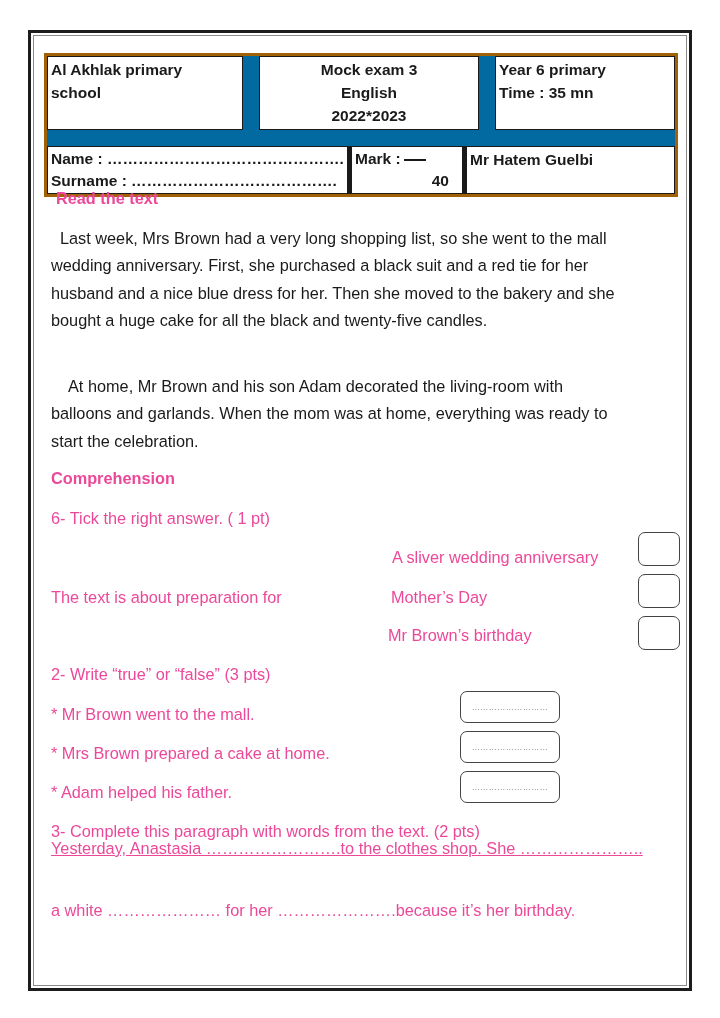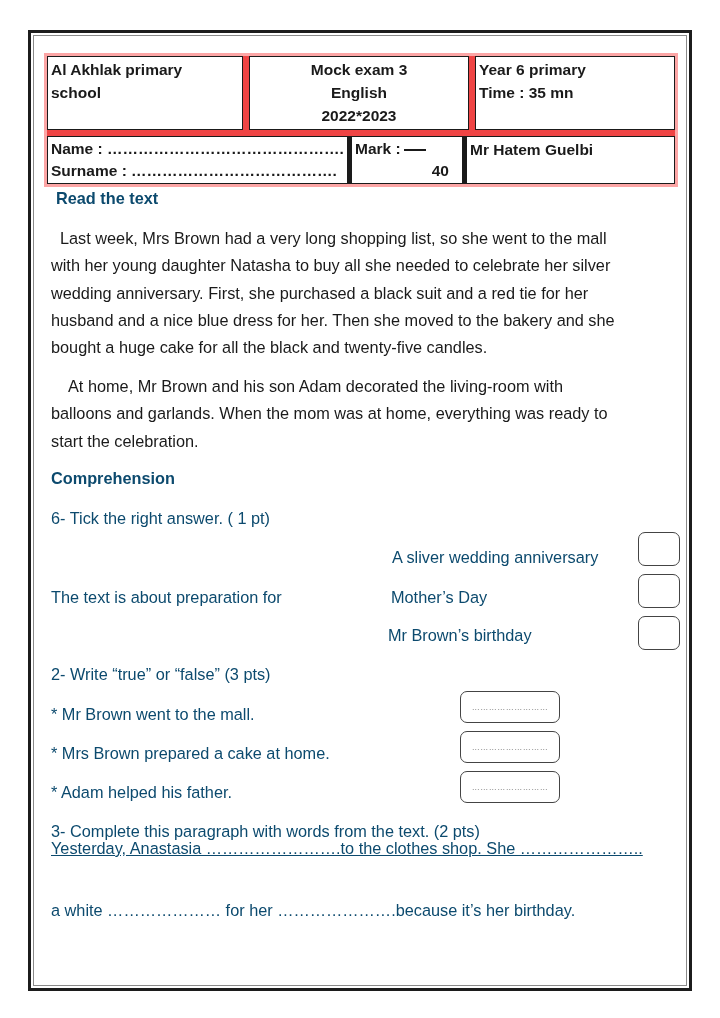--- a/index.html
+++ b/index.html
@@ -8,35 +8,35 @@
     font-family: "Liberation Sans", "DejaVu Sans", sans-serif;
     color: #1a1a1a;
   }
   .frame {
     position: absolute; left: 28px; top: 30px; width: 658px; height: 955px;
     border: 3px solid #1c1c1c;
     box-shadow: inset 0 0 0 2px #ffffff, inset 0 0 0 3px #8a8a8a;
   }
   .hdr {
     position: absolute; left: 44px; top: 53px; width: 628px;
-    border: 3px solid #fca5a5; background: #ef4444;
+    border: 3px solid #a16207; background: #0369a1;
     display: grid; grid-template-columns: 196px 220px 1fr; grid-template-rows: 74px 48px;
-    gap: 6px;
+    gap: 16px;
   }
   .hdr .cell {
     background: #fff; font-weight: bold; font-size: 15.5px; line-height: 23px;
     padding: 2px 4px; box-sizing: border-box;
     box-shadow: inset 0 0 0 1px #1a1a1a;
   }
   .hdr .center { text-align: center; }
   .row2 { grid-column: 1 / 4; display: grid; grid-template-columns: 301px 112px 1fr; gap: 3px; background:#1a1a1a; }
   .mark-line { display:inline-block; width: 22px; border-top: 2px solid #1a1a1a; vertical-align: middle; margin-left: 3px; }
   .mark-denom { display:block; text-align: right; padding-right: 10px; }
 
-  .txt { position: absolute; left: 51px; font-size: 16.3px; color: #0c4a6e; white-space: nowrap; }
+  .txt { position: absolute; left: 51px; font-size: 16.3px; color: #ec4899; white-space: nowrap; }
   .bold { font-weight: bold; }
   .para { position: absolute; left: 51px; width: 625px; font-size: 16.3px; line-height: 27.3px; white-space: normal; }
   .box {
     position: absolute; border: 1.5px solid #444; border-radius: 7px; background: #fff;
   }
   .tick { width: 40px; height: 32px; left: 638px; }
   .ans { width: 98px; height: 30px; left: 460px; display:flex; align-items:center; justify-content:center; font-size: 8px; letter-spacing: 0.5px; color:#555; }
 </style>
 </head>
 <body>
@@ -69,21 +69,20 @@
     <div class="cell">
       <div>Mr Hatem Guelbi</div>
     </div>
   </div>
 </div>
 
 <div class="txt bold" style="left:56px; top:189px;">Read the text</div>
 
 <div class="para" style="top:225px;">
   <div style="padding-left:9px;">Last week, Mrs Brown had a very long shopping list, so she went to the mall</div>
-  <div>with her young daughter Natasha to buy all she needed to celebrate her silver</div>
   <div>wedding anniversary. First, she purchased a black suit and a red tie for her</div>
   <div>husband and a nice blue dress for her. Then she moved to the bakery and she</div>
   <div>bought a huge cake for all the black and twenty-five candles.</div>
 </div>
 
 <div class="para" style="top:373px;">
   <div style="padding-left:17px;">At home, Mr Brown and his son Adam decorated the living-room with</div>
   <div>balloons and garlands. When the mom was at home, everything was ready to</div>
   <div>start the celebration.</div>
 </div>

